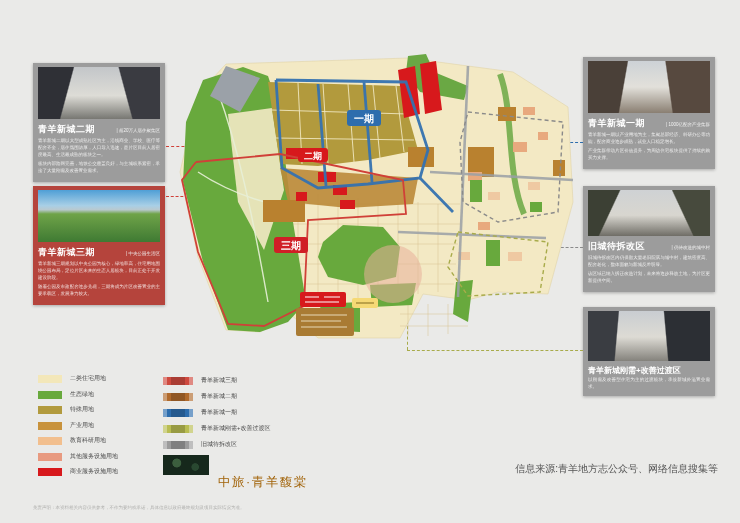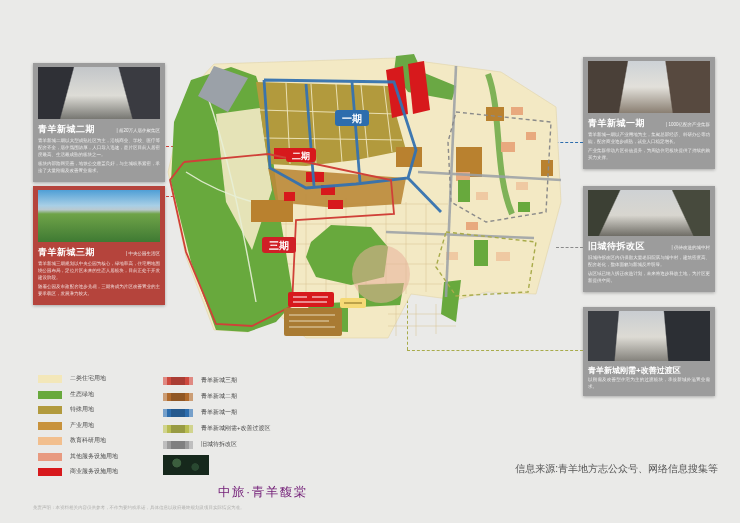--- a/index.html
+++ b/index.html
@@ -49,27 +49,27 @@
       rgba(0,0,0,.18) 26% 74%,rgba(0,0,0,0) 74% 88%,
       rgba(255,255,255,.35) 88% 100%);}
   .llabel{font-size:6px;color:#4a4a4a;white-space:nowrap;}
 
   
   .logo-img{position:absolute;left:163px;top:455px;width:46px;height:20px;
       background:
         radial-gradient(circle at 30% 40%,rgba(90,140,90,.55) 0 12%,rgba(0,0,0,0) 14%),
         radial-gradient(circle at 70% 60%,rgba(70,120,80,.4) 0 10%,rgba(0,0,0,0) 12%),
         #16281c;}
-  .logo-text{position:absolute;left:218px;top:484px;font-size:12.5px;color:#701a75;
+  .logo-text{position:absolute;left:218px;top:474px;font-size:12.5px;color:#a16207;
       letter-spacing:1.5px;font-weight:500;}
   .source-text{position:absolute;right:22px;top:462px;font-size:10px;color:#555;}
   .disclaimer{position:absolute;left:33px;top:505px;font-size:4.5px;color:#b0b0ae;white-space:nowrap;}
 
   
-  #map-wrap{position:absolute;left:156px;top:52px;width:412px;height:292px;text-align:right;}
+  #map-wrap{position:absolute;left:168px;top:52px;width:412px;height:292px;text-align:right;}
 </style>
 </head>
 <body>
 
 <div id="poster">
 
   <div class="card" style="left:33px;top:63px;">
     <div class="photo photo-city"></div>
     <div class="card-head">
       <span class="card-title">青羊新城二期</span>

